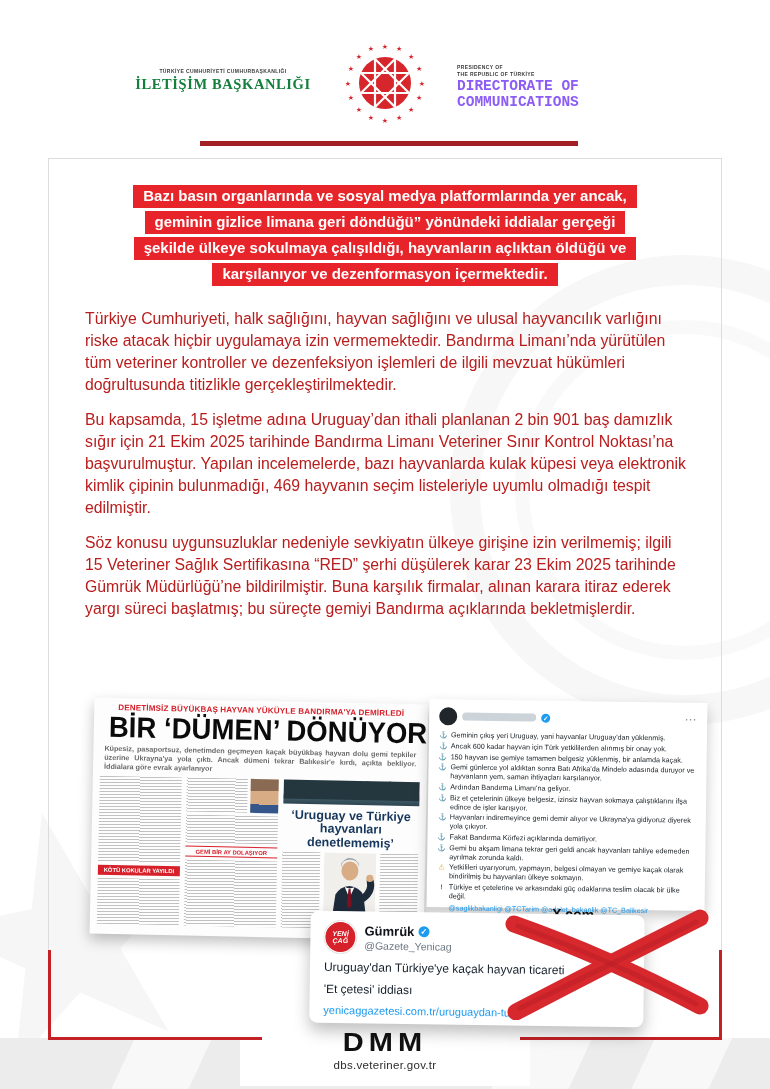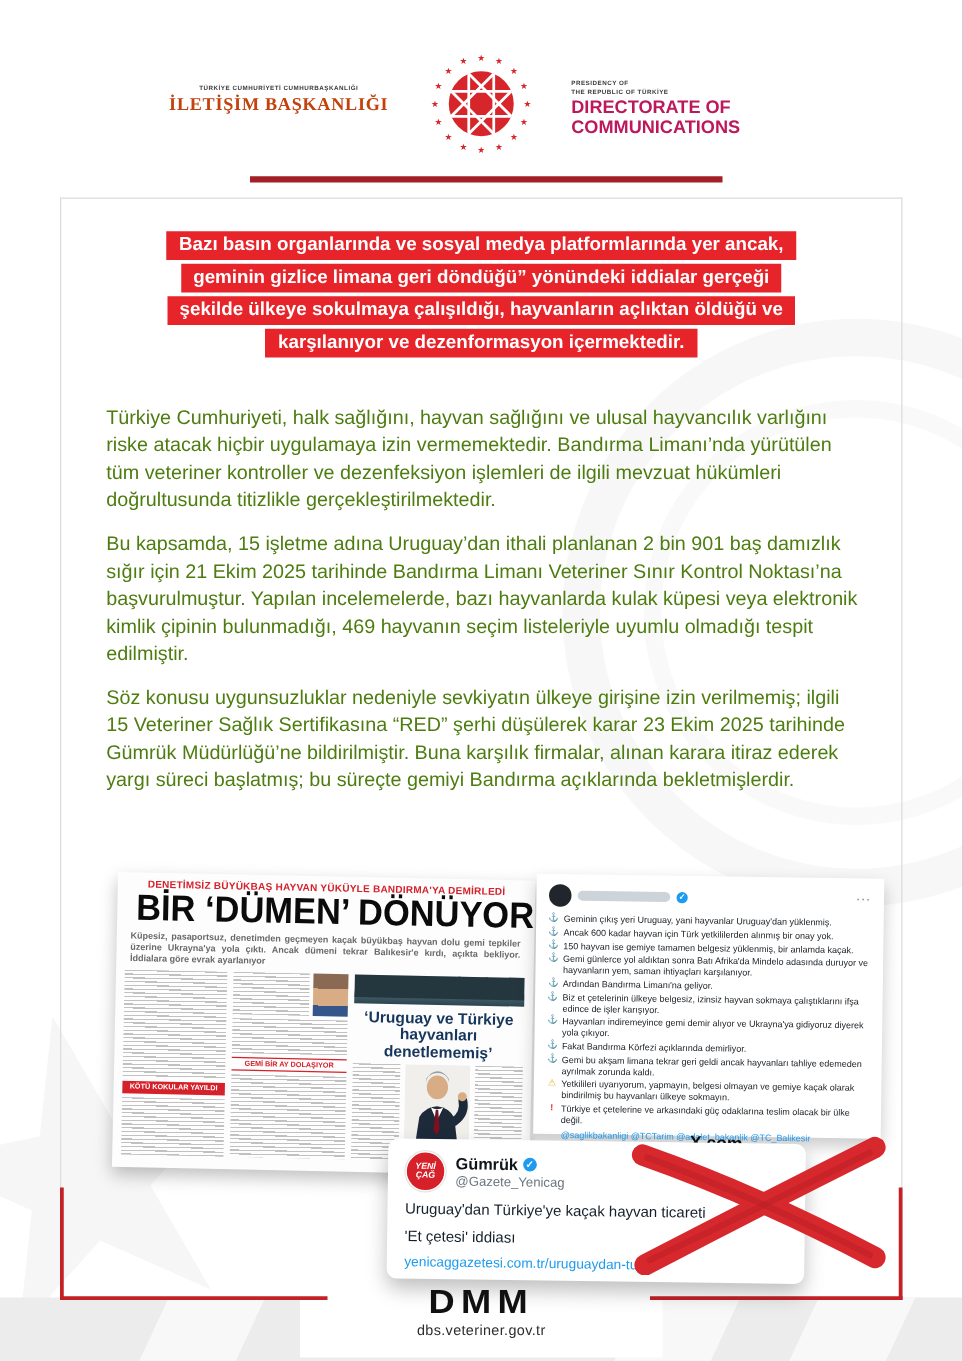--- a/index.html
+++ b/index.html
@@ -12,43 +12,43 @@
   .wm-seal::after { content:""; position:absolute; inset:35px; border-radius:50%; border:14px solid rgba(150,150,150,.06); }
   .wm-star { position:absolute; left:-80px; top:770px; font-size:330px; line-height:1; color:rgba(140,140,140,.08);
              transform:rotate(-12deg); z-index:1; }
   .band { position:absolute; left:0; top:1038px; width:770px; height:51px; background:#ececec; z-index:1; overflow:hidden; }
   .band-stripe { position:absolute; top:-40px; width:70px; height:160px; background:#f8f8f8; transform:rotate(25deg); }
   .footer-plate { position:absolute; left:240px; top:1028px; width:290px; height:58px; background:#fff; z-index:2; }
 
   
   .hdr-left { position:absolute; left:112px; top:68px; width:222px; text-align:center; z-index:5; }
   .hdr-left .sm { font-size:5px; letter-spacing:.4px; color:#3a3a3a; font-weight:700; }
-  .hdr-left .lg { font-family:"Liberation Serif", serif; font-size:14.5px; font-weight:700; color:#c2410c; letter-spacing:.6px; margin-top:2px; }
+  .hdr-left .lg { font-family:"Liberation Serif", serif; font-size:14.5px; font-weight:700; color:#15803d; letter-spacing:.6px; margin-top:2px; }
   .hdr-emblem { position:absolute; left:343px; top:41px; width:84px; height:84px; z-index:5; }
   .hdr-right { position:absolute; left:457px; top:64px; width:180px; z-index:5; }
   .hdr-right .sm { font-size:5px; letter-spacing:.4px; color:#3a3a3a; font-weight:700; line-height:6.5px; }
-  .hdr-right .lg { font-family:Liberation Sans, sans-serif; font-size:14.5px; font-weight:700; color:#be185d; line-height:15.5px; margin-top:2px; }
+  .hdr-right .lg { font-family:Liberation Mono, monospace; font-size:14.5px; font-weight:700; color:#8b5cf6; line-height:15.5px; margin-top:2px; }
 
   
   .card-frame { position:absolute; left:48px; top:158px; width:674px; height:882px;
                 border:1.5px solid #dcdcdc; border-bottom:none; z-index:3; }
   .accent-line { position:absolute; left:200px; top:141px; width:378px; height:5px; background:#a32126; z-index:4; }
   .bracket-left { position:absolute; left:48px; top:950px; width:214px; height:90px;
                   border-left:3px solid #c42127; border-bottom:3px solid #c42127; z-index:6; }
   .bracket-right { position:absolute; left:520px; top:950px; width:202px; height:90px;
                    border-right:3px solid #c42127; border-bottom:3px solid #c42127; z-index:6; }
 
   
   .banner { position:absolute; left:60px; top:183px; width:650px; display:flex; flex-direction:column; align-items:center; z-index:5; }
   .banner span { display:inline-block; background:#e8242b; color:#fff; font-weight:700; font-size:15px;
                  line-height:16px; padding:3px 10px 4px; margin:1.5px 0; }
 
   
-  .bodytext { position:absolute; left:85px; top:324px; width:604px; font-size:15.8px; line-height:22px;
-              color:#4d7c0f; z-index:5; }
+  .bodytext { position:absolute; left:85px; top:308px; width:604px; font-size:15.8px; line-height:22px;
+              color:#b91c1c; z-index:5; }
   .bodytext p { margin-bottom:13px; }
 
   
   .np { position:absolute; left:92px; top:701px; width:334px; height:236px; background:#fdfdfd;
         box-shadow:0 6px 14px rgba(0,0,0,.25); transform:rotate(1.2deg); z-index:6; padding:5px 7px; overflow:hidden; }
   .np-kicker { text-align:center; color:#d6202a; font-size:8px; font-weight:800; letter-spacing:.2px; }
   .np-headline { text-align:center; font-size:29px; font-weight:900; color:#0b0b0b; line-height:30px;
                  transform:scaleX(.95); white-space:nowrap; }
   .np-deck { margin:3px 4px 0; font-size:7.2px; font-weight:700; color:#6a6a6a; line-height:8.8px; text-align:justify; }
   .np-body { display:flex; gap:5px; margin-top:5px; height:148px; }

